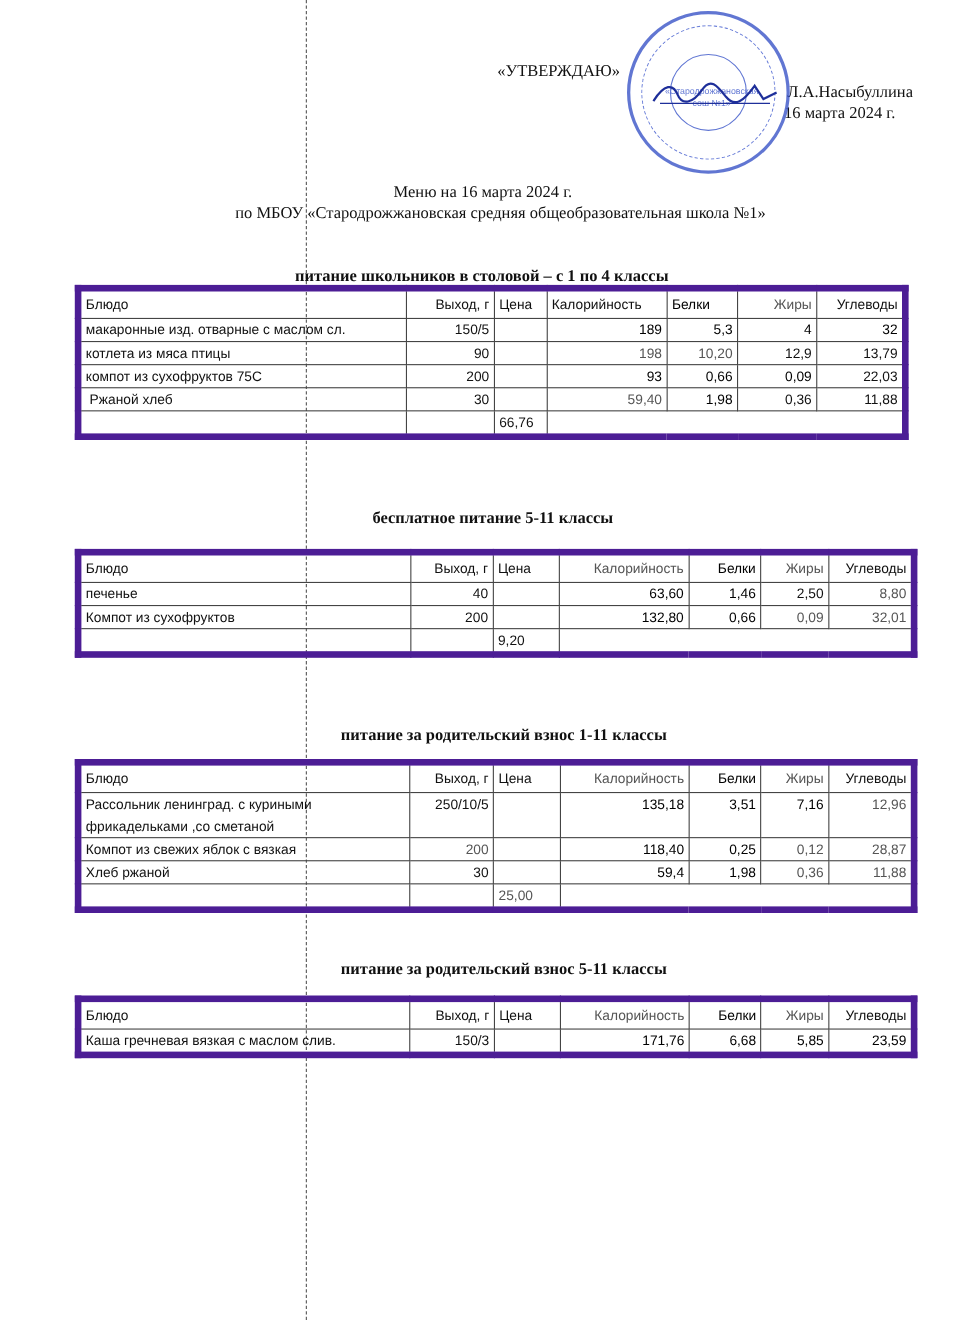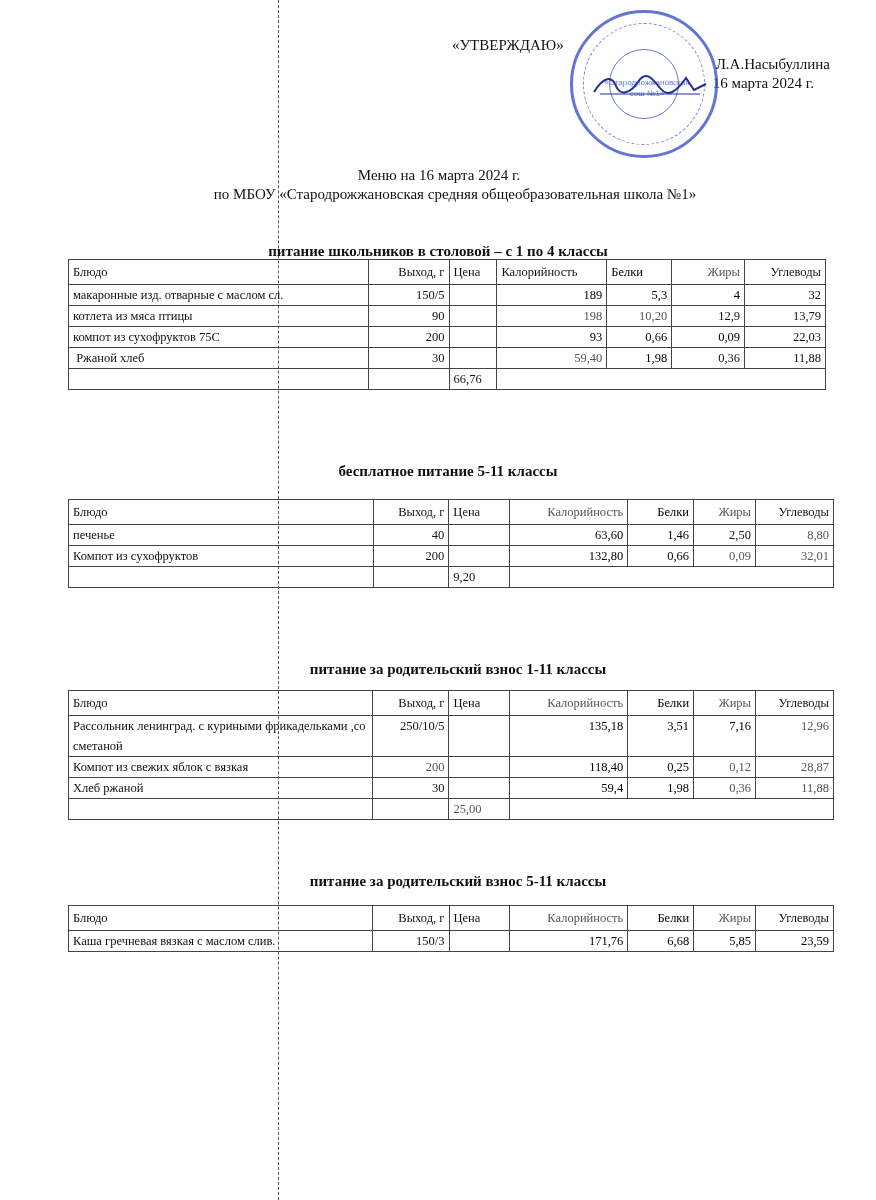--- a/index.html
+++ b/index.html
@@ -5,21 +5,21 @@
     html, body { margin: 0; padding: 0; background: #ffffff; }
     body {
       width: 876px; height: 1200px; position: relative; overflow: hidden;
       font-family: "Liberation Serif", serif; color: #111;
     }
     .fold-line {
       position: absolute; left: 278px; top: 0; width: 0; height: 1200px;
       border-left: 1px dashed #555;
     }
     .approve {
-      position: absolute; top: 36px; left: 430px; width: 400px;
+      position: absolute; top: 56px; left: 430px; width: 400px;
       font-family: "Liberation Serif", serif; font-size: 15px; line-height: 19px;
     }
     .approve div { white-space: nowrap; }
     .approve .a1 { padding-left: 22px; }
     .approve .a2 { padding-left: 24px; }
     .approve .a3 { text-align: right; padding-right: 0px; }
     .approve .a4 { text-align: right; padding-right: 16px; }
 
     .stamp {
       position: absolute; left: 570px; top: 10px; width: 148px; height: 148px;
@@ -49,22 +49,22 @@
     .doc-title .t1 { padding-left: 2px; }
     .doc-title .t2 { padding-left: 34px; }
 
     .section-title {
       position: absolute; left: 0; width: 876px; text-align: center;
       font-weight: bold; font-size: 15px; line-height: 18px;
     }
 
     table.menu {
       position: absolute; border-collapse: collapse;
-      font-family: Liberation Serif, serif; font-size: 12.5px; color: #111;
-      border: 1px solid #4c1d95;
+      font-family: Liberation Sans, sans-serif; font-size: 12.5px; color: #111;
+      border: 6px solid #4c1d95;
     }
     table.menu td {
       border: 1px solid #444; padding: 0 4px; vertical-align: top; white-space: nowrap;
       line-height: 20px;
     }
     table.menu td.num { text-align: right; }
     table.menu td.faint { color: #000000; }
     table.menu td.mid { color: #555; }
     table.menu tr.hdr td { line-height: 24px; }
     table.menu td.wrap { white-space: normal; }

